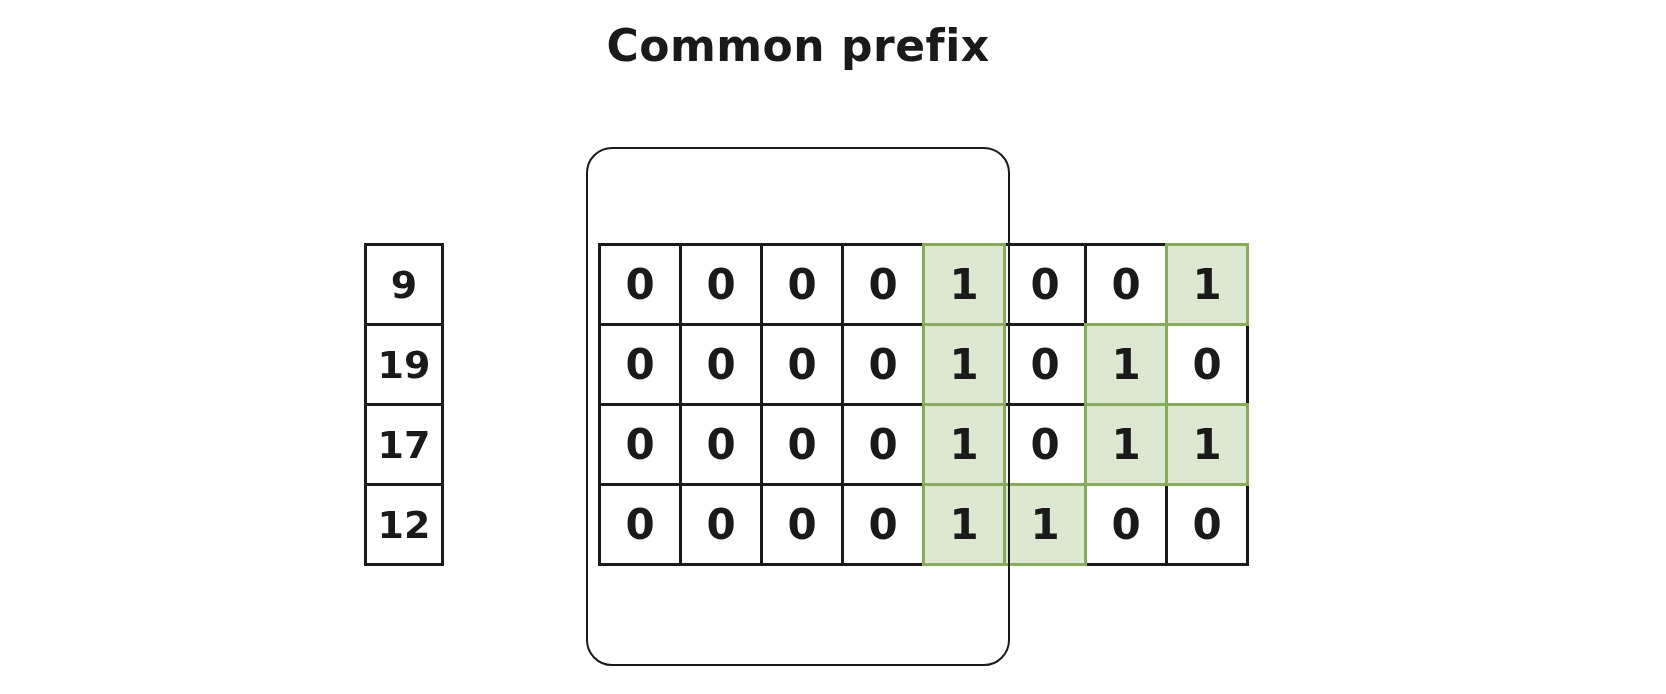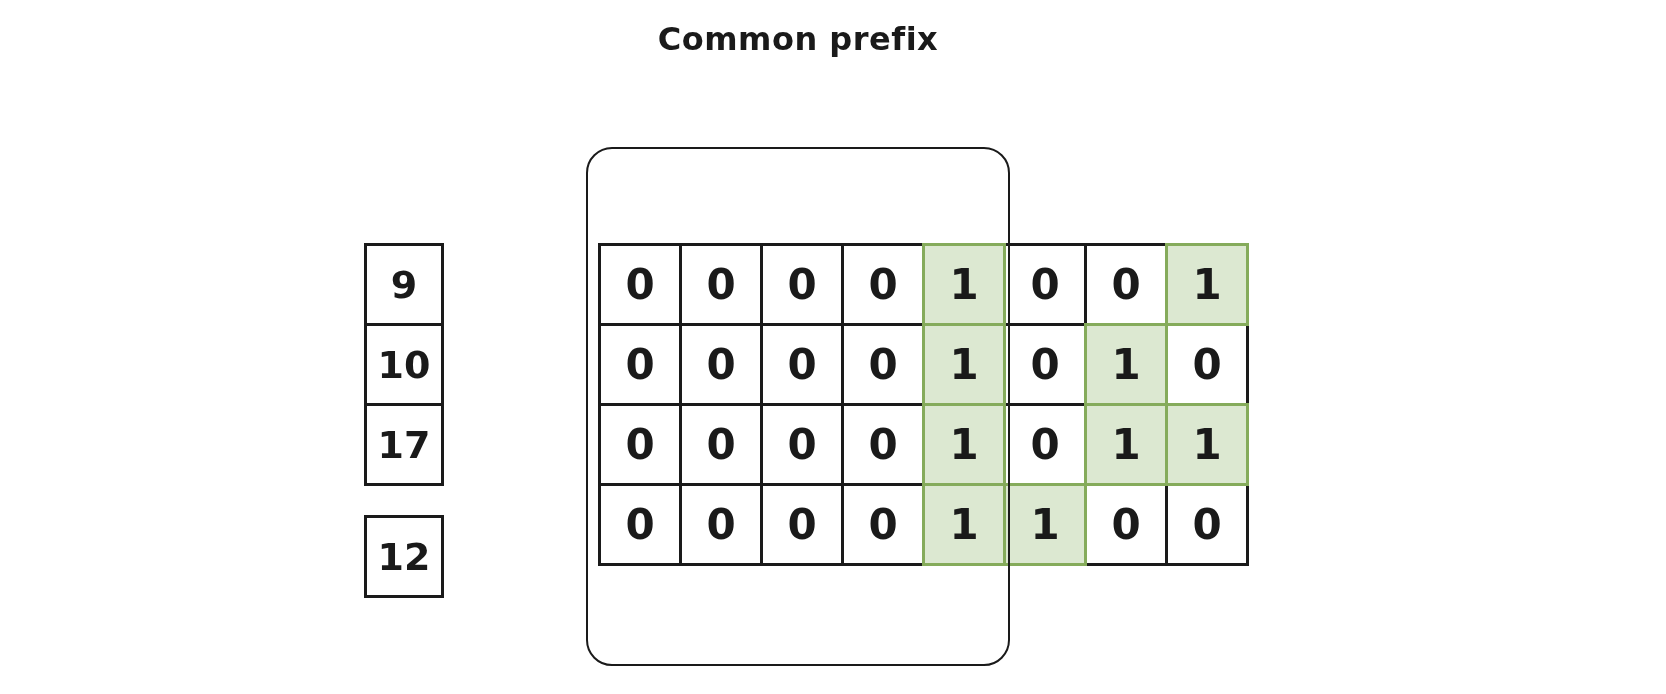--- a/index.html
+++ b/index.html
@@ -20,21 +20,21 @@
     overflow: hidden;
     font-family: "DejaVu Sans", "Liberation Sans", sans-serif;
     color: var(--line);
   }
   .title {
     position: absolute;
     left: 400px;
     top: 20px;
     width: 796px;
     text-align: center;
-    font-size: 32px;
+    font-size: 44px;
     font-weight: bold;
     letter-spacing: 0.5px;
     color: var(--line);
     white-space: nowrap;
   }
   .labels {
     position: absolute;
     left: 364px;
     top: 243px;
     width: 80px;
@@ -95,23 +95,23 @@
   }
 </style>
 </head>
 <body>
 
 <div class="canvas">
   <div class="title">Common prefix</div>
 
   <div class="labels" id="labels">
       <div class="label-cell" style="top: 0px;">9</div>
-      <div class="label-cell" style="top: 80px;">10</div>
+      <div class="label-cell" style="top: 80px;">19</div>
       <div class="label-cell" style="top: 160px;">17</div>
-      <div class="label-cell" style="top: 240px; margin-top: 32px;">12</div>
+      <div class="label-cell" style="top: 240px;">12</div>
     </div>
 
   <div class="grid" id="grid">
       <div class="cell" style="left: 0px; top: 0px;">0</div>
       <div class="cell" style="left: 81px; top: 0px;">0</div>
       <div class="cell" style="left: 162px; top: 0px;">0</div>
       <div class="cell" style="left: 243px; top: 0px;">0</div>
       <div class="cell hl" style="left: 324px; top: 0px;">1</div>
       <div class="cell" style="left: 405px; top: 0px;">0</div>
       <div class="cell" style="left: 486px; top: 0px;">0</div>

